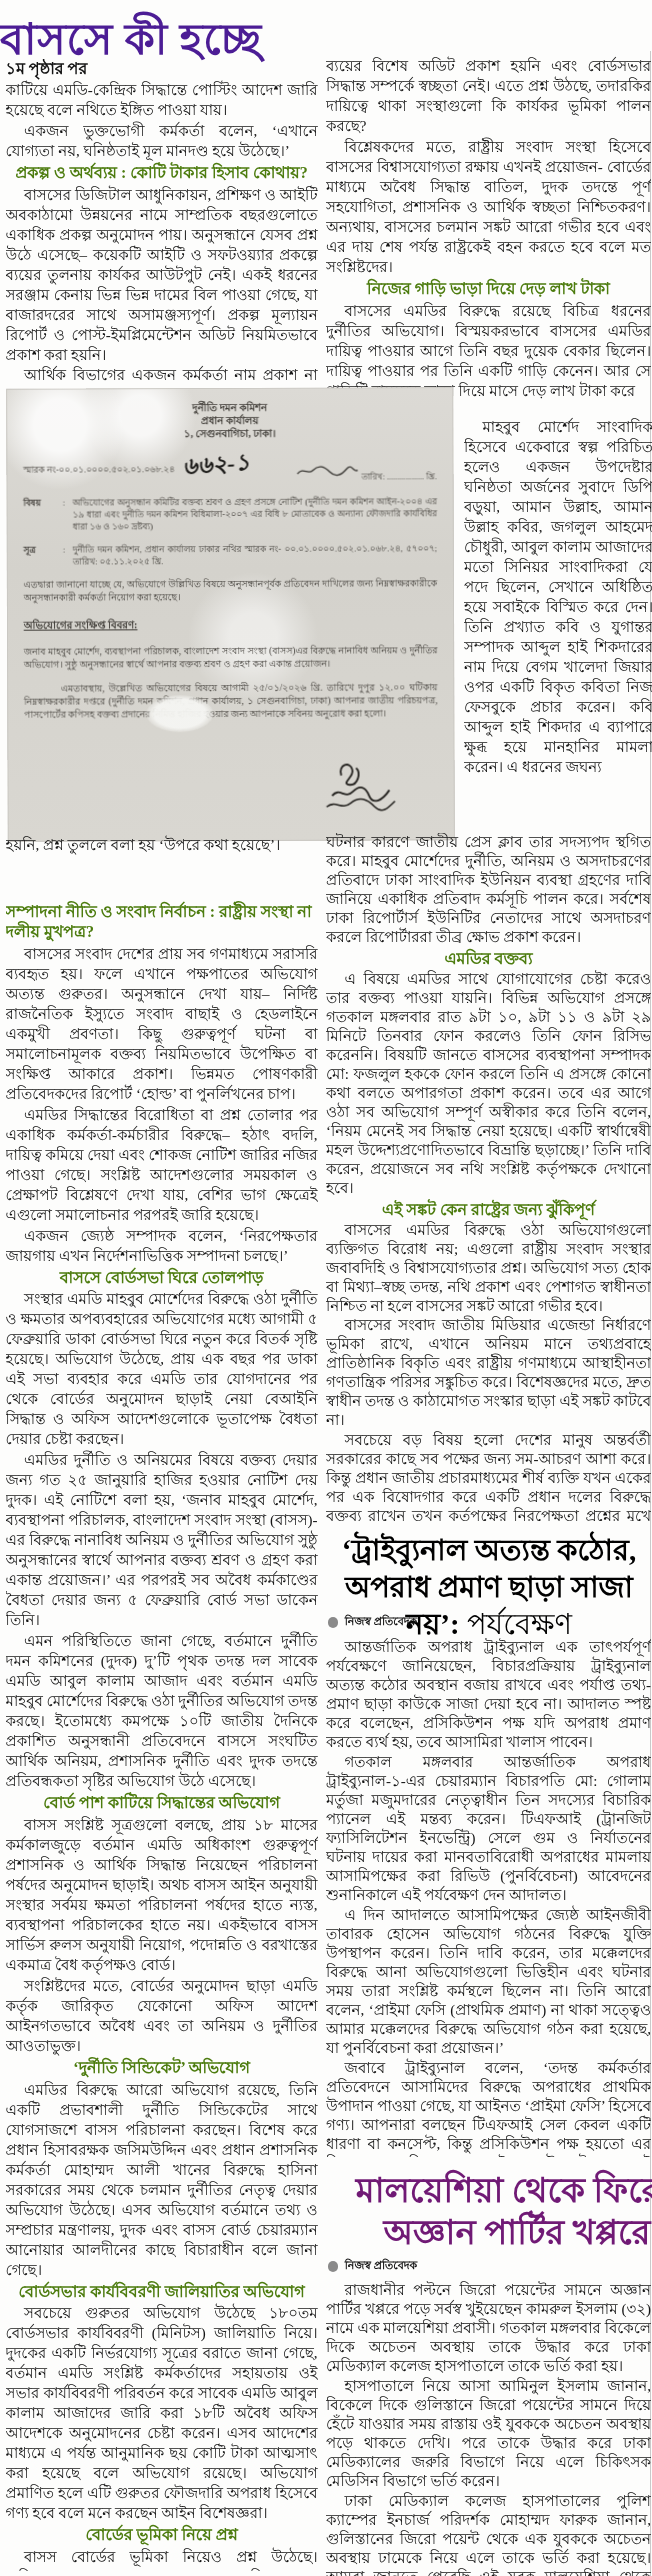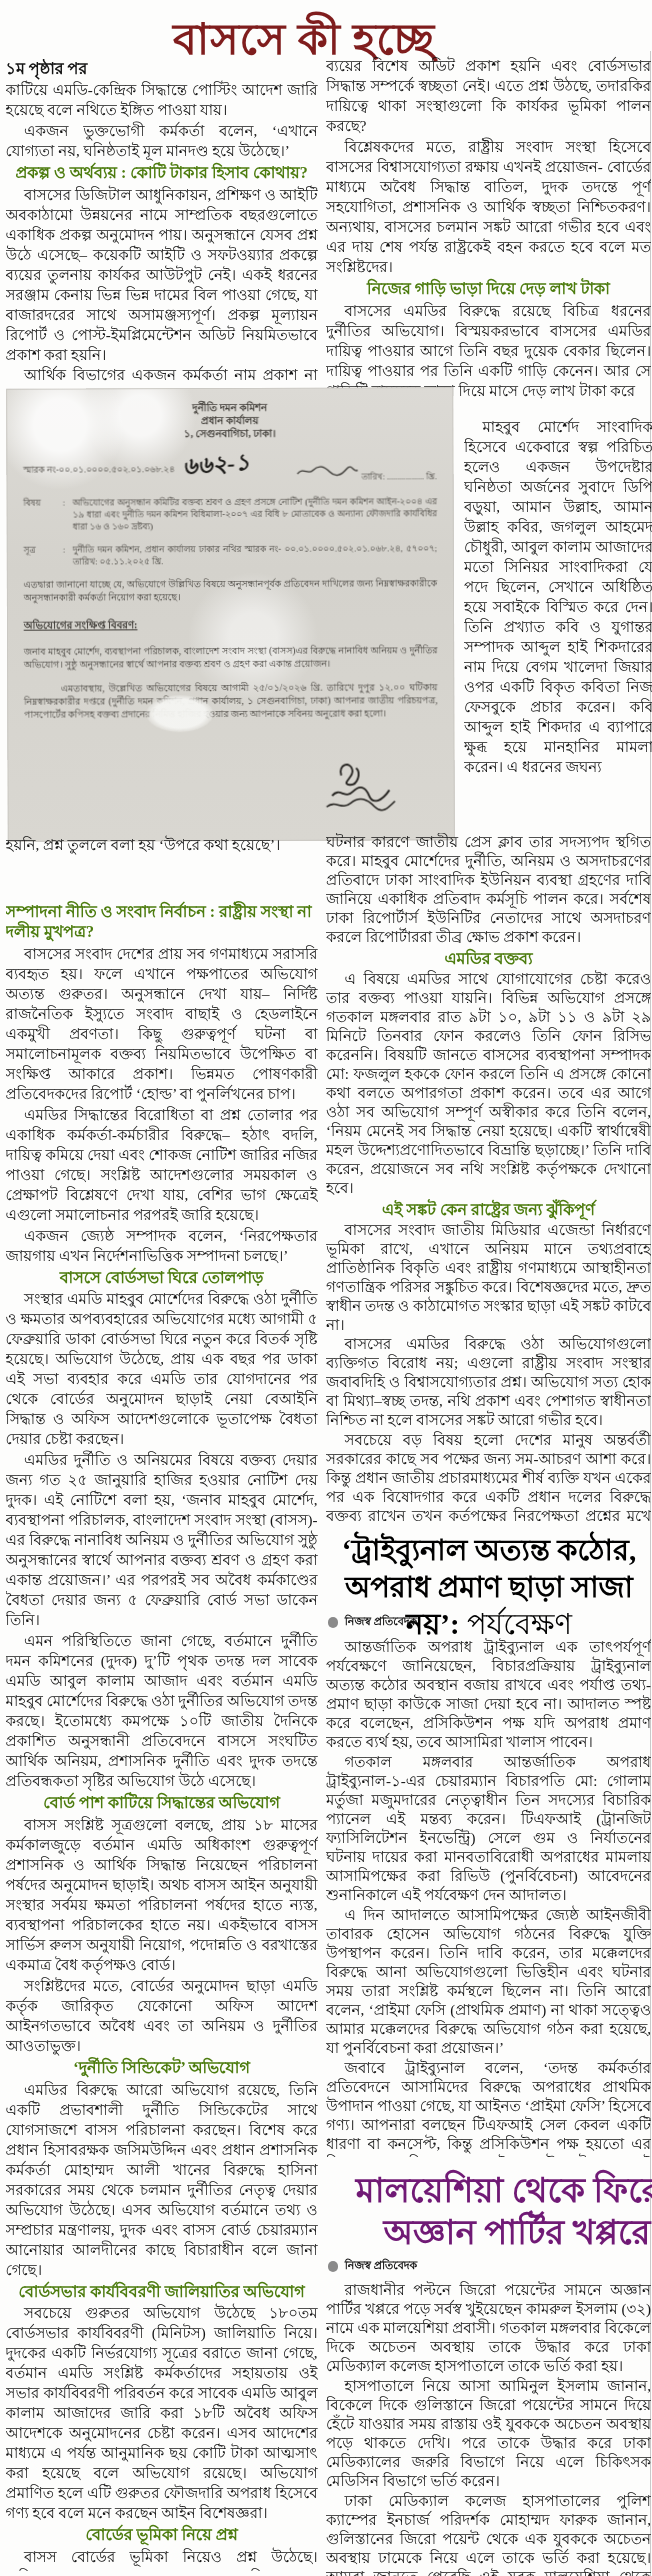--- a/index.html
+++ b/index.html
@@ -1,40 +1,40 @@
 <!DOCTYPE html>
 <html lang="bn" style="font-size:15px"><head>
 <meta charset="utf-8">
 <style>
   html,body{margin:0;padding:0;background:#ffffff;}
   #page{position:relative;width:653px;height:2576px;background:#fdfdfc;
         font-family:"Liberation Serif","DejaVu Serif",serif;color:#141414;overflow:hidden;}
   .abs{position:absolute;}
-  .headline{width:608px;text-align:center;font-size:43px;font-weight:bold;letter-spacing:0.9px;color:#7f1d1d;}
+  .headline{width:608px;text-align:left;font-size:43px;font-weight:bold;letter-spacing:0.9px;color:#4c1d95;}
   .col{font-size:15px;line-height:20px;text-align:justify;overflow:hidden;}
   .col p{margin:0 0 0.9px 0;text-indent:18.5px;}
   .col p.ni{text-indent:0;}
   .cont{font-weight:bold;font-size:16px;text-indent:0 !important;}
   .subhead{font-weight:bold;text-align:center;font-size:16px;margin:1.9px 0;color:#4d7c0f;}
   .subhead.left{text-align:left;margin-top:47px;}
   
   .letter{background:#d7d5d0;box-shadow:0 0 0 0.9px #c9c7c2 inset;
           background-image:
             radial-gradient(circle at 12% 8%, rgba(255,255,255,.85) 0 26px, rgba(255,255,255,0) 65px),
             radial-gradient(circle at 30% 6%, rgba(255,255,255,.8) 0 20.4px, rgba(255,255,255,0) 56px),
             radial-gradient(circle at 55% 55%, rgba(255,255,255,.55) 0 24px, rgba(255,255,255,0) 65px),
             linear-gradient(180deg,#dcdad5 0%,#d4d2cc 40%,#d9d7d1 100%);
           font-family:"Liberation Serif",serif;color:#403d38;transform:rotate(-.2deg);}
   .letter .inner{position:absolute;inset:0;padding:13px 16.7px;filter:blur(0.2px);}
   .lt-center{text-align:center;font-size:10.2px;line-height:13px;font-weight:bold;}
   .lt-row{display:flex;justify-content:space-between;align-items:flex-end;margin-top:5.6px;font-size:8.8px;}
   .hand{font-style:italic;font-weight:bold;color:#1d1c1a;}
   .bignum{font-size:23px;transform:rotate(-4deg);display:inline-block;margin-left:5.6px;}
   .lt-block{display:flex;gap:7.4px;margin-top:11px;font-size:8.8px;line-height:12px;text-align:justify;}
-  .lt-label{flex:0 0 32px;font-weight:normal;}
+  .lt-label{flex:0 0 32px;font-weight:bold;}
   .lt-body{font-size:9.3px;line-height:13px;margin-top:11px;text-align:justify;}
   .lt-underline{font-size:10.2px;font-weight:bold;text-decoration:underline;margin-top:13px;}
   .sig{position:absolute;right:56px;bottom:24px;}
   .whiteblob{position:absolute;left:139px;bottom:109px;width:67px;height:37px;border-radius:50%;
              background:radial-gradient(ellipse at center, rgba(245,245,242,.95) 0 55%, rgba(245,245,242,0) 75%);}
   
   .head2{font-weight:bold;font-size:29px;line-height:37px;text-align:center;color:#000;}
   .head2 .light{font-weight:normal;}
   .head3{font-weight:bold;font-size:34px;line-height:42px;text-align:center;color:#701a75;margin-left:28px;}
   .byline{font-size:11px;font-weight:bold;display:flex;align-items:center;gap:6.5px;}
@@ -131,22 +131,22 @@
     <div class="subhead">বোর্ডের ভূমিকা নিয়ে প্রশ্ন</div>
     <p>বাসস বোর্ডের ভূমিকা নিয়েও প্রশ্ন উঠেছে। অভিযোগ রয়েছে, এতসব গুরুতর অভিযোগ ও দুদকের চলমান তদন্তের পরও বোর্ড থেকে এখনো দৃশ্যমান কোনো কঠোর পদক্ষেপ নেয়া হয়নি। সংশ্লিষ্ট মহলের মতে, আসন্ন ১৮১তম বোর্ডসভায় যদি এমডির অবৈধ সিদ্ধান্তগুলো বাতিল না করে বরং বৈধতা দেয়া হয়, তবে বোর্ড নিজেও আইনগত ঝুঁকিতে পড়তে পারে।</p>
 
   </div>
 
   <div class="abs col" style="left:326px;top:833px;width:325px;height:688px;line-height:19px;">
     <p class="ni">ঘটনার কারণে জাতীয় প্রেস ক্লাব তার সদস্যপদ স্থগিত করে। মাহবুব মোর্শেদের দুর্নীতি, অনিয়ম ও অসদাচরণের প্রতিবাদে ঢাকা সাংবাদিক ইউনিয়ন ব্যবস্থা গ্রহণের দাবি জানিয়ে একাধিক প্রতিবাদ কর্মসূচি পালন করে। সর্বশেষ ঢাকা রিপোর্টার্স ইউনিটির নেতাদের সাথে অসদাচরণ করলে রিপোর্টাররা তীব্র ক্ষোভ প্রকাশ করেন।</p>
     <div class="subhead">এমডির বক্তব্য</div>
     <p>এ বিষয়ে এমডির সাথে যোগাযোগের চেষ্টা করেও তার বক্তব্য পাওয়া যায়নি। বিভিন্ন অভিযোগ প্রসঙ্গে গতকাল মঙ্গলবার রাত ৯টা ১০, ৯টা ১১ ও ৯টা ২৯ মিনিটে তিনবার ফোন করলেও তিনি ফোন রিসিভ করেননি। বিষয়টি জানতে বাসসের ব্যবস্থাপনা সম্পাদক মো: ফজলুল হককে ফোন করলে তিনি এ প্রসঙ্গে কোনো কথা বলতে অপারগতা প্রকাশ করেন। তবে এর আগে ওঠা সব অভিযোগ সম্পূর্ণ অস্বীকার করে তিনি বলেন, ‘নিয়ম মেনেই সব সিদ্ধান্ত নেয়া হয়েছে। একটি স্বার্থান্বেষী মহল উদ্দেশ্যপ্রণোদিতভাবে বিভ্রান্তি ছড়াচ্ছে।’ তিনি দাবি করেন, প্রয়োজনে সব নথি সংশ্লিষ্ট কর্তৃপক্ষকে দেখানো হবে।</p>
     <div class="subhead">এই সঙ্কট কেন রাষ্ট্রের জন্য ঝুঁকিপূর্ণ</div>
+    <p>বাসসের এমডির বিরুদ্ধে ওঠা অভিযোগগুলো ব্যক্তিগত বিরোধ নয়; এগুলো রাষ্ট্রীয় সংবাদ সংস্থার জবাবদিহি ও বিশ্বাসযোগ্যতার প্রশ্ন। অভিযোগ সত্য হোক বা মিথ্যা–স্বচ্ছ তদন্ত, নথি প্রকাশ এবং পেশাগত স্বাধীনতা নিশ্চিত না হলে বাসসের সঙ্কট আরো গভীর হবে।</p>
     <p>বাসসের সংবাদ জাতীয় মিডিয়ার এজেন্ডা নির্ধারণে ভূমিকা রাখে, এখানে অনিয়ম মানে তথ্যপ্রবাহে প্রাতিষ্ঠানিক বিকৃতি এবং রাষ্ট্রীয় গণমাধ্যমে আস্থাহীনতা গণতান্ত্রিক পরিসর সঙ্কুচিত করে। বিশেষজ্ঞদের মতে, দ্রুত স্বাধীন তদন্ত ও কাঠামোগত সংস্কার ছাড়া এই সঙ্কট কাটবে না।</p>
-    <p>বাসসের এমডির বিরুদ্ধে ওঠা অভিযোগগুলো ব্যক্তিগত বিরোধ নয়; এগুলো রাষ্ট্রীয় সংবাদ সংস্থার জবাবদিহি ও বিশ্বাসযোগ্যতার প্রশ্ন। অভিযোগ সত্য হোক বা মিথ্যা–স্বচ্ছ তদন্ত, নথি প্রকাশ এবং পেশাগত স্বাধীনতা নিশ্চিত না হলে বাসসের সঙ্কট আরো গভীর হবে।</p>
     <p>সবচেয়ে বড় বিষয় হলো দেশের মানুষ অন্তর্বর্তী সরকারের কাছে সব পক্ষের জন্য সম-আচরণ আশা করে। কিন্তু প্রধান জাতীয় প্রচারমাধ্যমের শীর্ষ ব্যক্তি যখন একের পর এক বিষোদগার করে একটি প্রধান দলের বিরুদ্ধে বক্তব্য রাখেন তখন কর্তৃপক্ষের নিরপেক্ষতা প্রশ্নের মুখে পড়ে।</p>
   </div>
 
   <div class="abs head2" style="left:326px;top:1532px;width:326px;">
     <span>‘ট্রাইব্যুনাল অত্যন্ত কঠোর, অপরাধ প্রমাণ ছাড়া সাজা নয়’:</span>
     <span class="light">পর্যবেক্ষণ</span>
   </div>
   <div class="abs byline" style="left:328px;top:1613px;">
     <span class="dot"></span>
     <span>নিজস্ব প্রতিবেদক</span>

